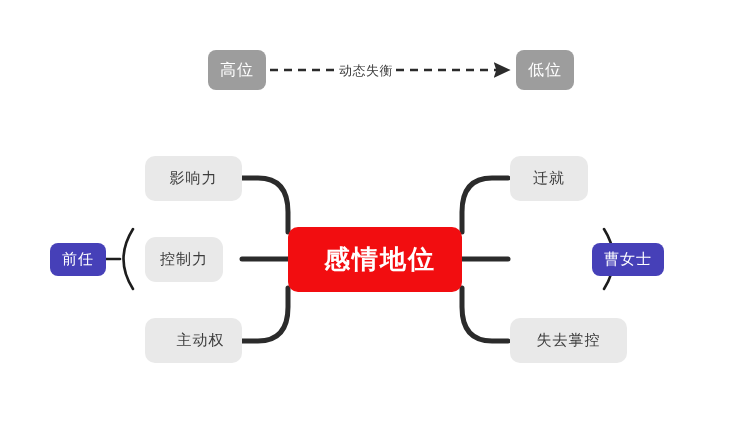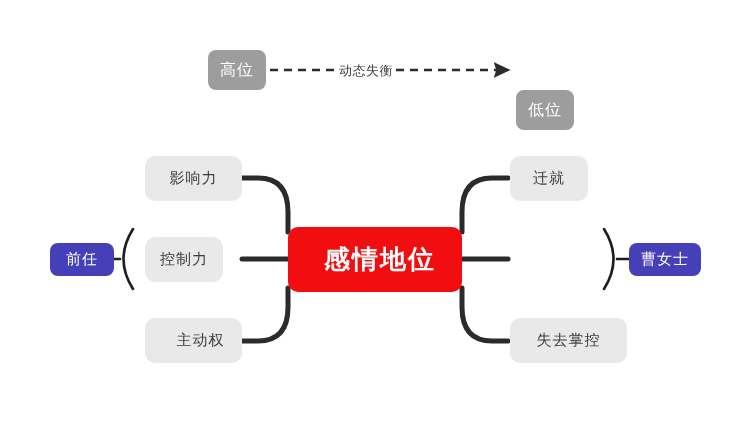--- a/index.html
+++ b/index.html
@@ -104,31 +104,31 @@
     <line x1="106" y1="259" x2="120" y2="259" stroke="#1d1d1d" stroke-width="2.6" stroke-linecap="round"></line>
 
     <path d="M 604 229 Q 623 259 604 289" fill="none" stroke="#1d1d1d" stroke-width="2.6" stroke-linecap="round"></path>
     <line x1="617" y1="259" x2="631" y2="259" stroke="#1d1d1d" stroke-width="2.6" stroke-linecap="round"></line>
   </svg>
 
   <div class="node state" style="left:184px; top:50px; width:58px; height:40px;margin-left:24px;">
     <span>高位</span>
   </div>
 
-  <div class="node state" style="left:516px; top:50px; width:58px; height:40px;margin-top:40px;">
+  <div class="node state" style="left:516px; top:50px; width:58px; height:40px;">
     <span>低位</span>
   </div>
 
   <div class="edge-label" style="left:336px; top:62px;">动态失衡</div>
 
-  <div class="node person" style="left:50px; top:243px; width:64px; height:33px;">
+  <div class="node person" style="left:50px; top:243px; width:56px; height:33px;">
     <span>前任</span>
   </div>
 
-  <div class="node person" style="left:629px; top:243px; width:72px; height:33px;">
+  <div class="node person" style="left:592px; top:243px; width:72px; height:33px;">
     <span>曹女士</span>
   </div>
 
   <div class="node branch" style="left:145px; top:156px; width:97px; height:45px;">
     <span>影响力</span>
   </div>
 
   <div class="node branch" style="left:145px; top:237px; width:78px; height:45px;border-radius:11px;">
     <span>控制力</span>
   </div>

